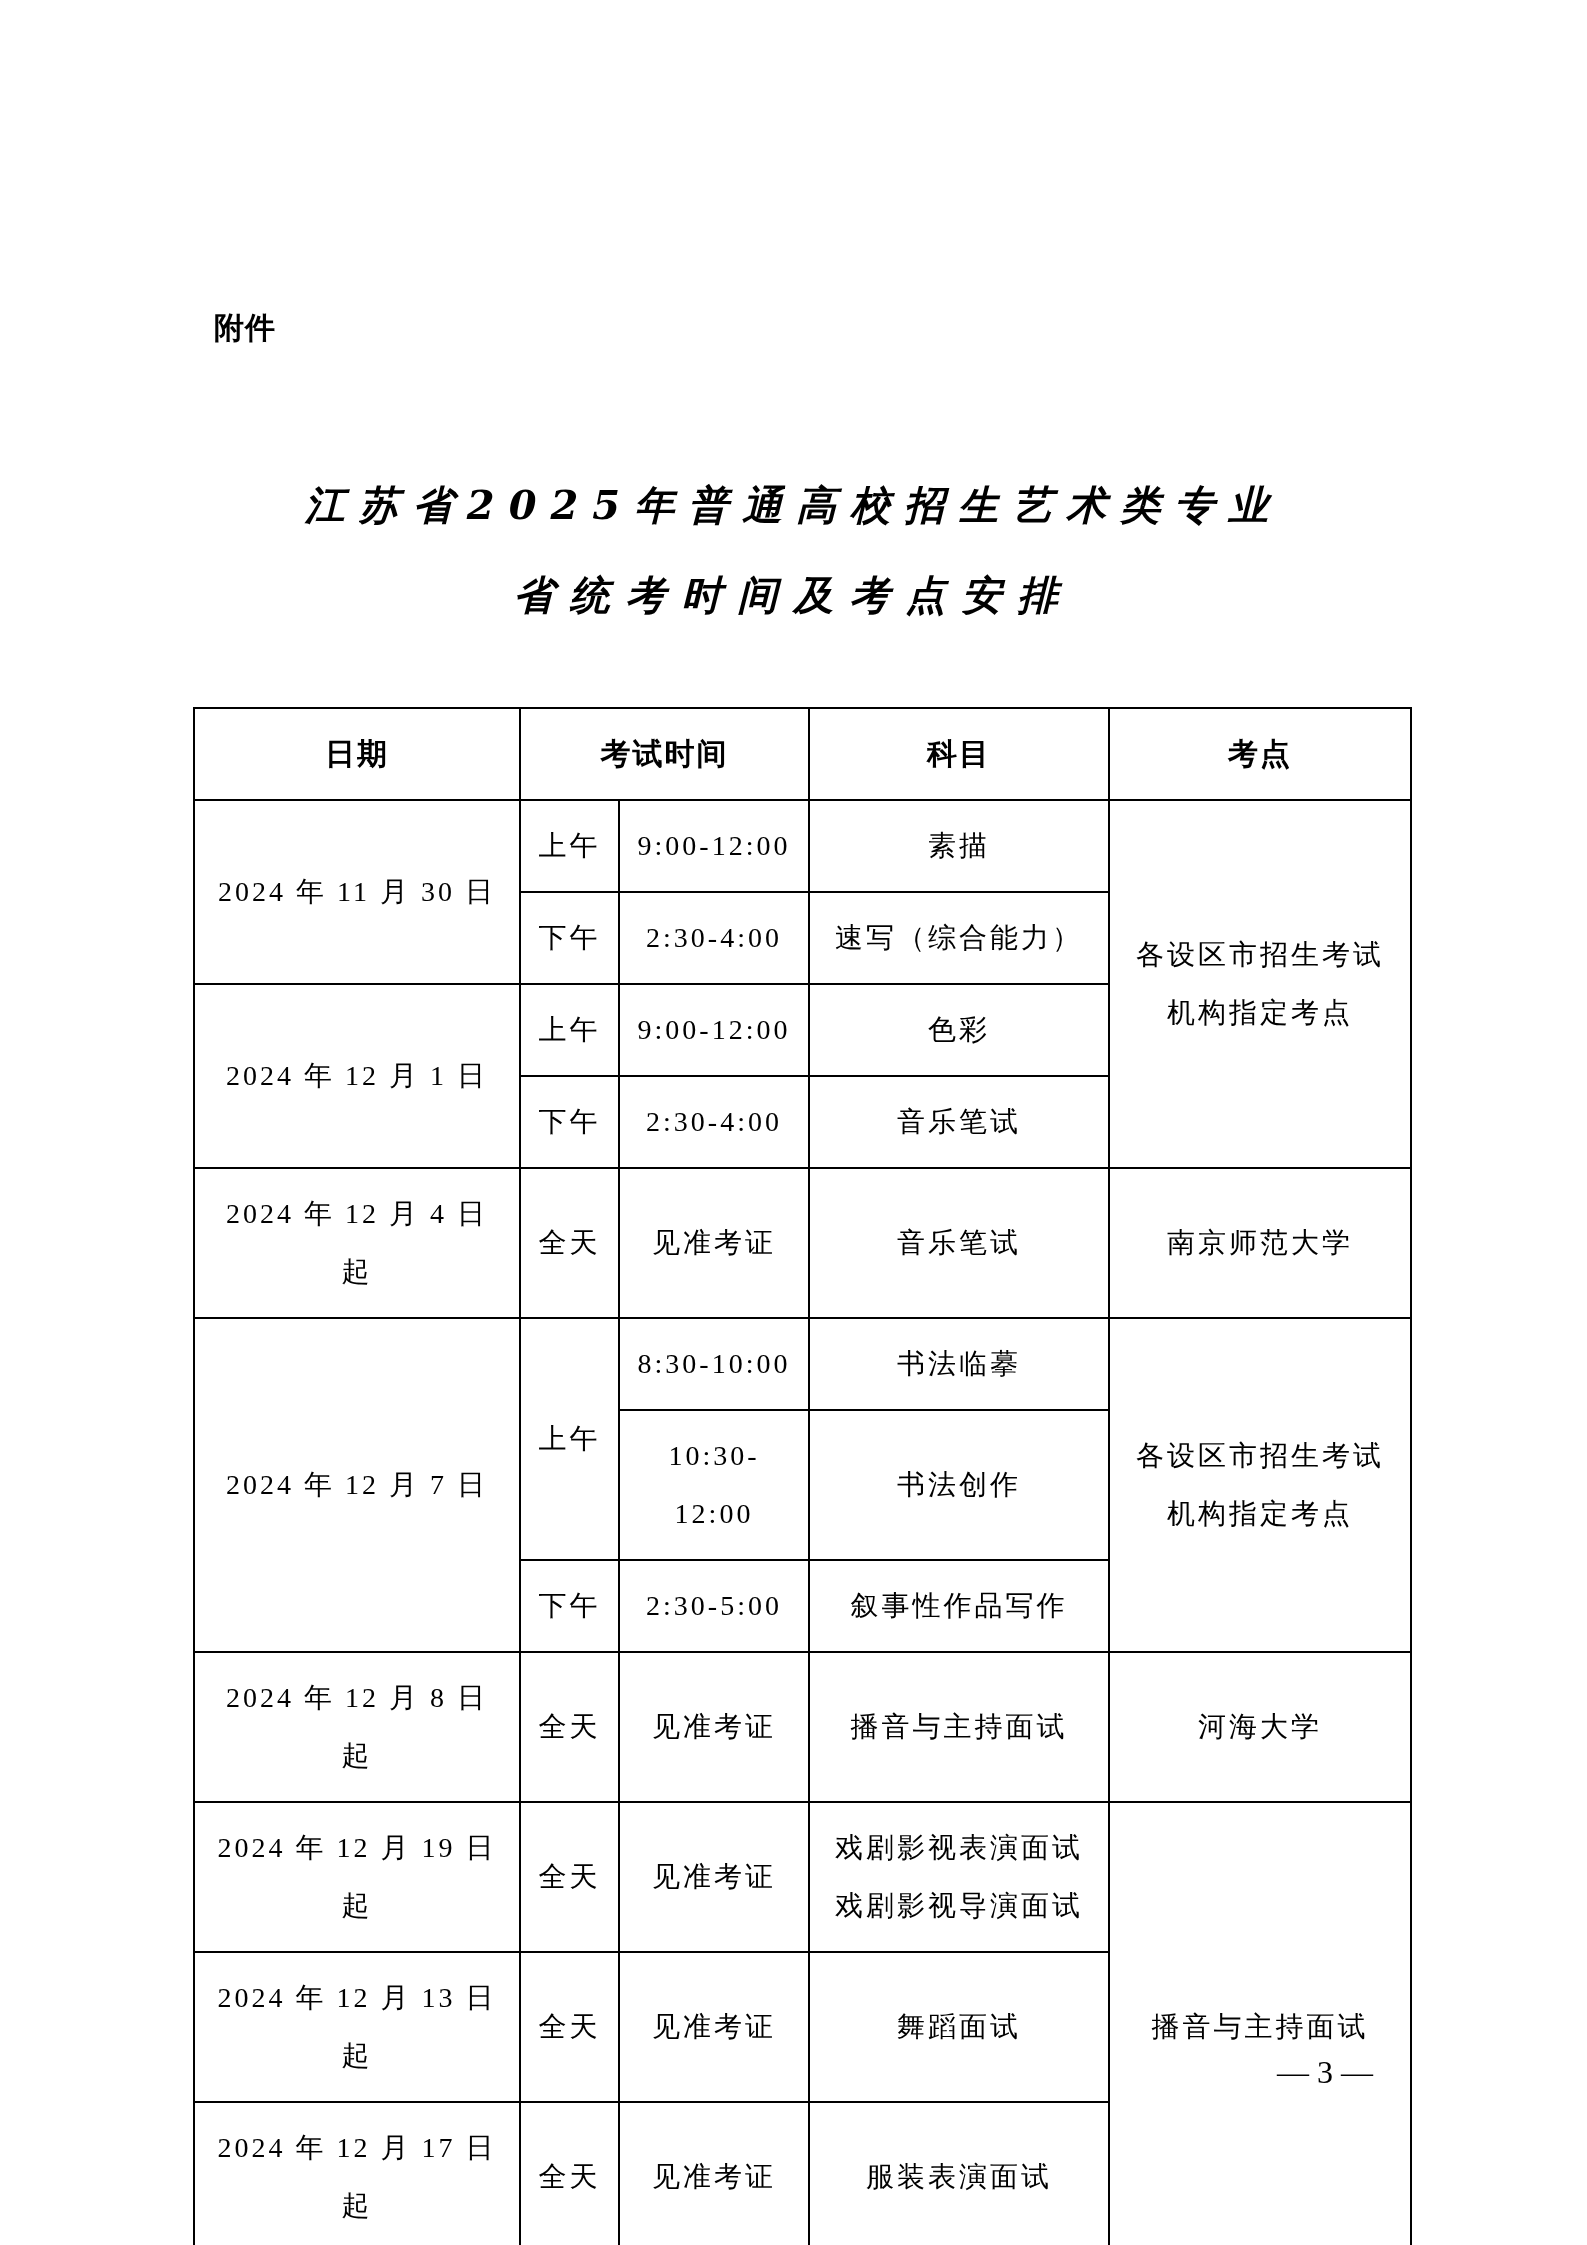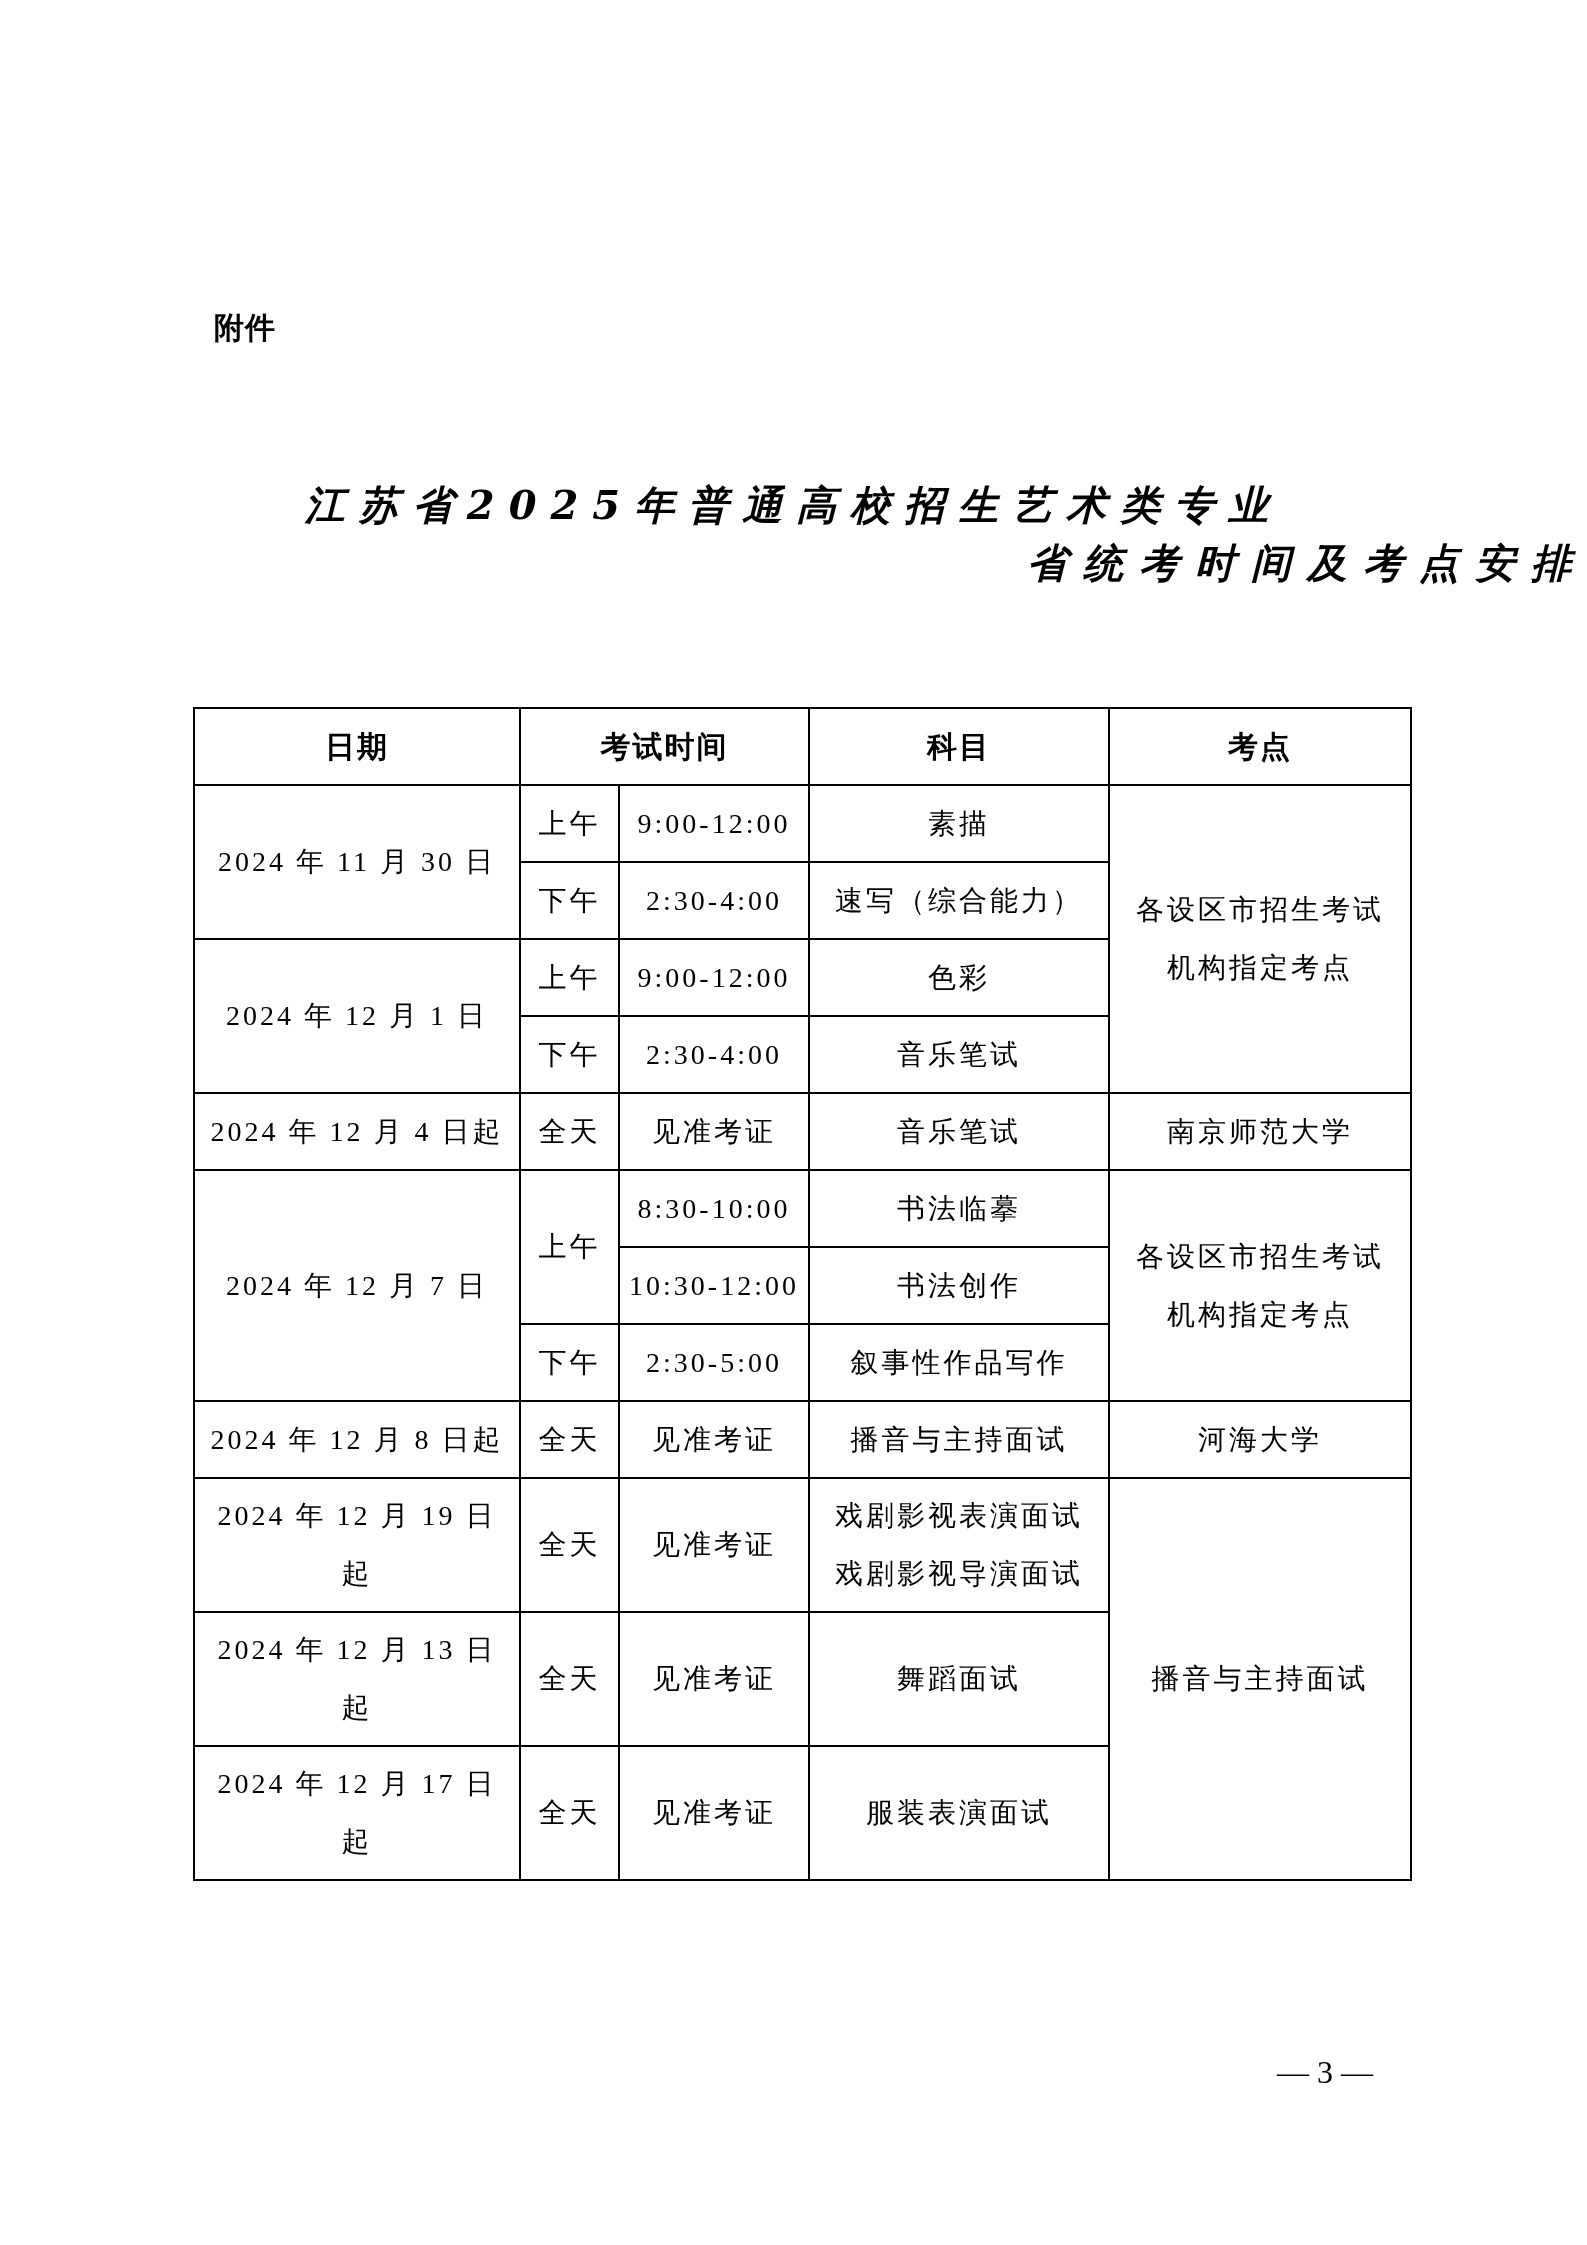--- a/index.html
+++ b/index.html
@@ -1,22 +1,22 @@
 <!DOCTYPE html>
 <html><head>
 <meta charset="utf-8">
 <style>
   html, body { margin:0; padding:0; background:#ffffff; }
   body { width:1587px; height:2245px; position:relative; overflow:hidden; color:#000; }
   .attach { position:absolute; left:214px; top:308px; font-family:"DejaVu Sans", sans-serif; font-weight:bold; font-size:30px; letter-spacing:1px; }
   .title { position:absolute; left:0; width:1587px; text-align:center; font-family:"DejaVu Serif", serif; font-style:italic; font-weight:bold; font-size:40px; letter-spacing:14px; }
   .title.l1 { top:478px; }
-  .title.l2 { top:536px; letter-spacing:16px;text-align:right; }
+  .title.l2 { top:568px; letter-spacing:16px; }
   table.sched { position:absolute; left:193px; top:707px; border-collapse:collapse; table-layout:fixed; }
-  table.sched td, table.sched th { border:2px solid #000; text-align:center; vertical-align:middle; padding:8px; font-family:"Liberation Serif", serif; font-size:28px; font-weight:normal; letter-spacing:3px; line-height:58px; }
+  table.sched td, table.sched th { border:2px solid #000; text-align:center; vertical-align:middle; padding:16px; font-family:"Liberation Serif", serif; font-size:28px; font-weight:normal; letter-spacing:3px; line-height:58px; }
   table.sched th { font-family:"DejaVu Sans", sans-serif; font-weight:bold; font-size:30px; letter-spacing:2px; }
   .c1 { width:326px; } .c2 { width:99px; } .c3 { width:190px; } .c4 { width:300px; } .c5 { width:302px; }
   tr.r { height:77px; } tr.r2 { height:119px; }
   .num { letter-spacing:0; font-size:29px; }
   .sub-line { display:block; }
   .pagenum { position:absolute; top:2054px; left:1262px; width:126px; font-family:"Liberation Serif", serif; font-size:32px; text-align:center; }
 </style>
 </head>
 <body>
 

